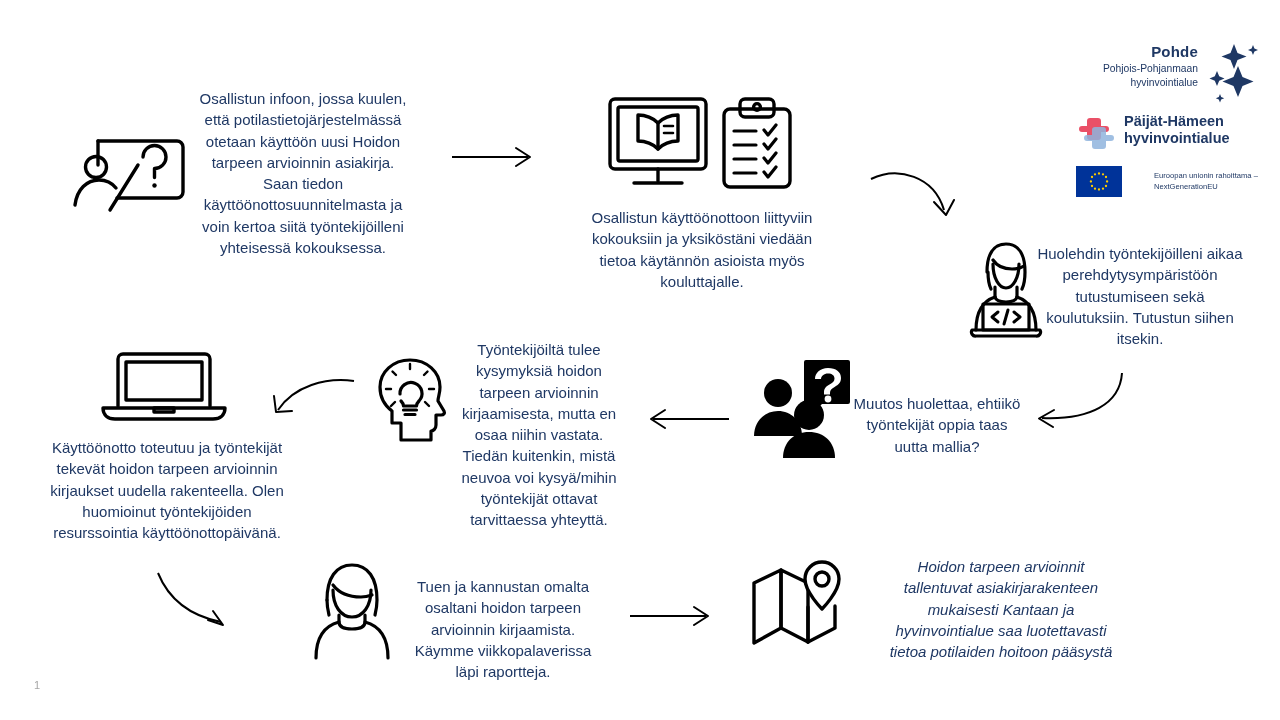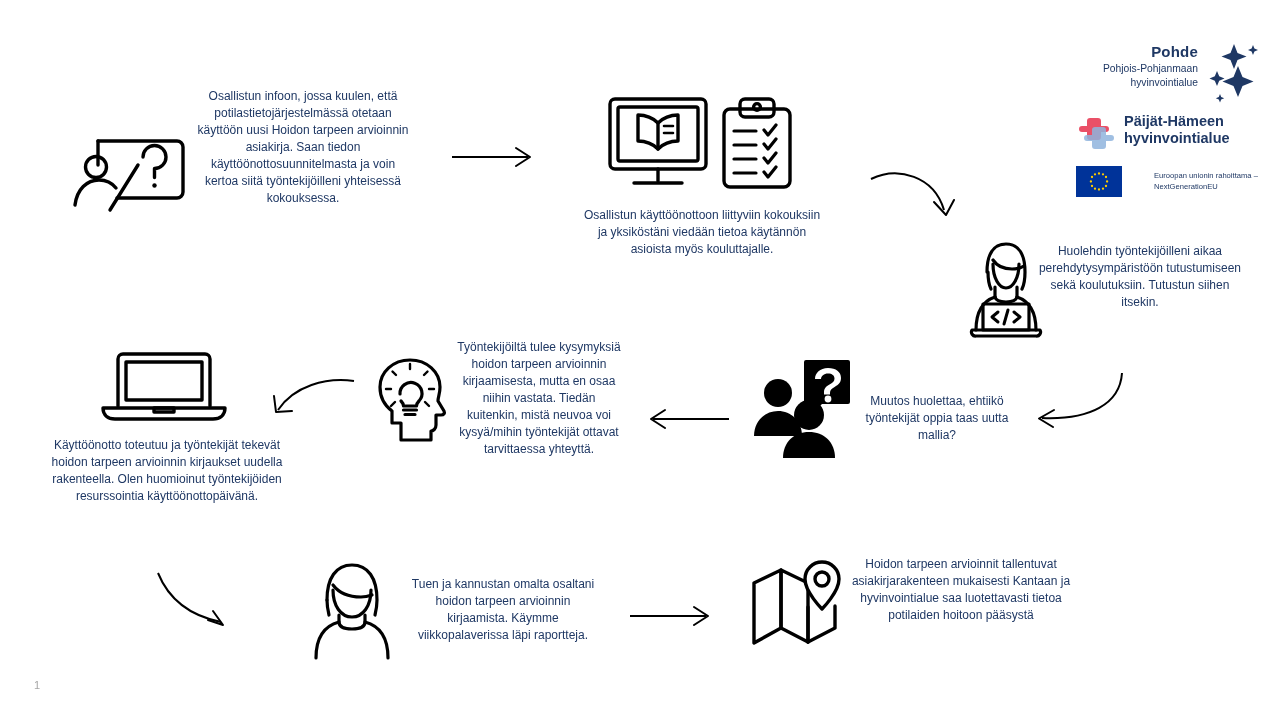--- a/index.html
+++ b/index.html
@@ -13,21 +13,21 @@
 
   
   #slide-title{
     left:60px;top:28px;width:1000px;
     font-size:27px;font-weight:bold;color:#1f3864;
     letter-spacing:-0.2px;line-height:1.2;
   }
 
   
   .callout{
-    color:#1f3864;font-size:12px;line-height:1.42;
+    color:#1f3864;font-size:15px;line-height:1.42;
     text-align:center;
   }
 
   
   #page-number{left:34px;top:679px;font-size:11px;color:#a6a6a6;}
 
   
   #logo-pohde{left:1076px;top:44px;width:180px;height:58px;}
   .pohde-text{position:absolute;right:58px;top:0;text-align:right;}
   .pohde-word{font-size:15px;font-weight:bold;color:#1f3864;letter-spacing:.2px;line-height:1.1;}
@@ -310,17 +310,17 @@
         <path d="M31 12 L58 25 V84 L31 70 Z"></path>
         <path d="M58 25 L85 12 v10"></path>
         <path d="M85 48 V70 L58 84"></path>
         <path d="M58 49 V84"></path>
         <path d="M72 4 a17 17 0 0 1 17 17 c0 13 -17 30 -17 30 c0 0 -17 -17 -17 -30 a17 17 0 0 1 17 -17 z" fill="#fff"></path>
         <circle cx="72" cy="21" r="7"></circle>
       </g>
     </svg>
   </div>
 
-  <div class="abs callout" style="left:848px;top:556px;width:226px;">Hoidon tarpeen arvioinnit tallentuvat asiakirjarakenteen mukaisesti Kantaan ja hyvinvointialue saa luotettavasti tietoa potilaiden hoitoon pääsystä</div>
+  <div class="abs callout" style="left:888px;top:556px;width:226px;font-style:italic;">Hoidon tarpeen arvioinnit tallentuvat asiakirjarakenteen mukaisesti Kantaan ja hyvinvointialue saa luotettavasti tietoa potilaiden hoitoon pääsystä</div>
 
   <div class="abs" id="page-number">1</div>
 
 </div>
 
 </body></html>

